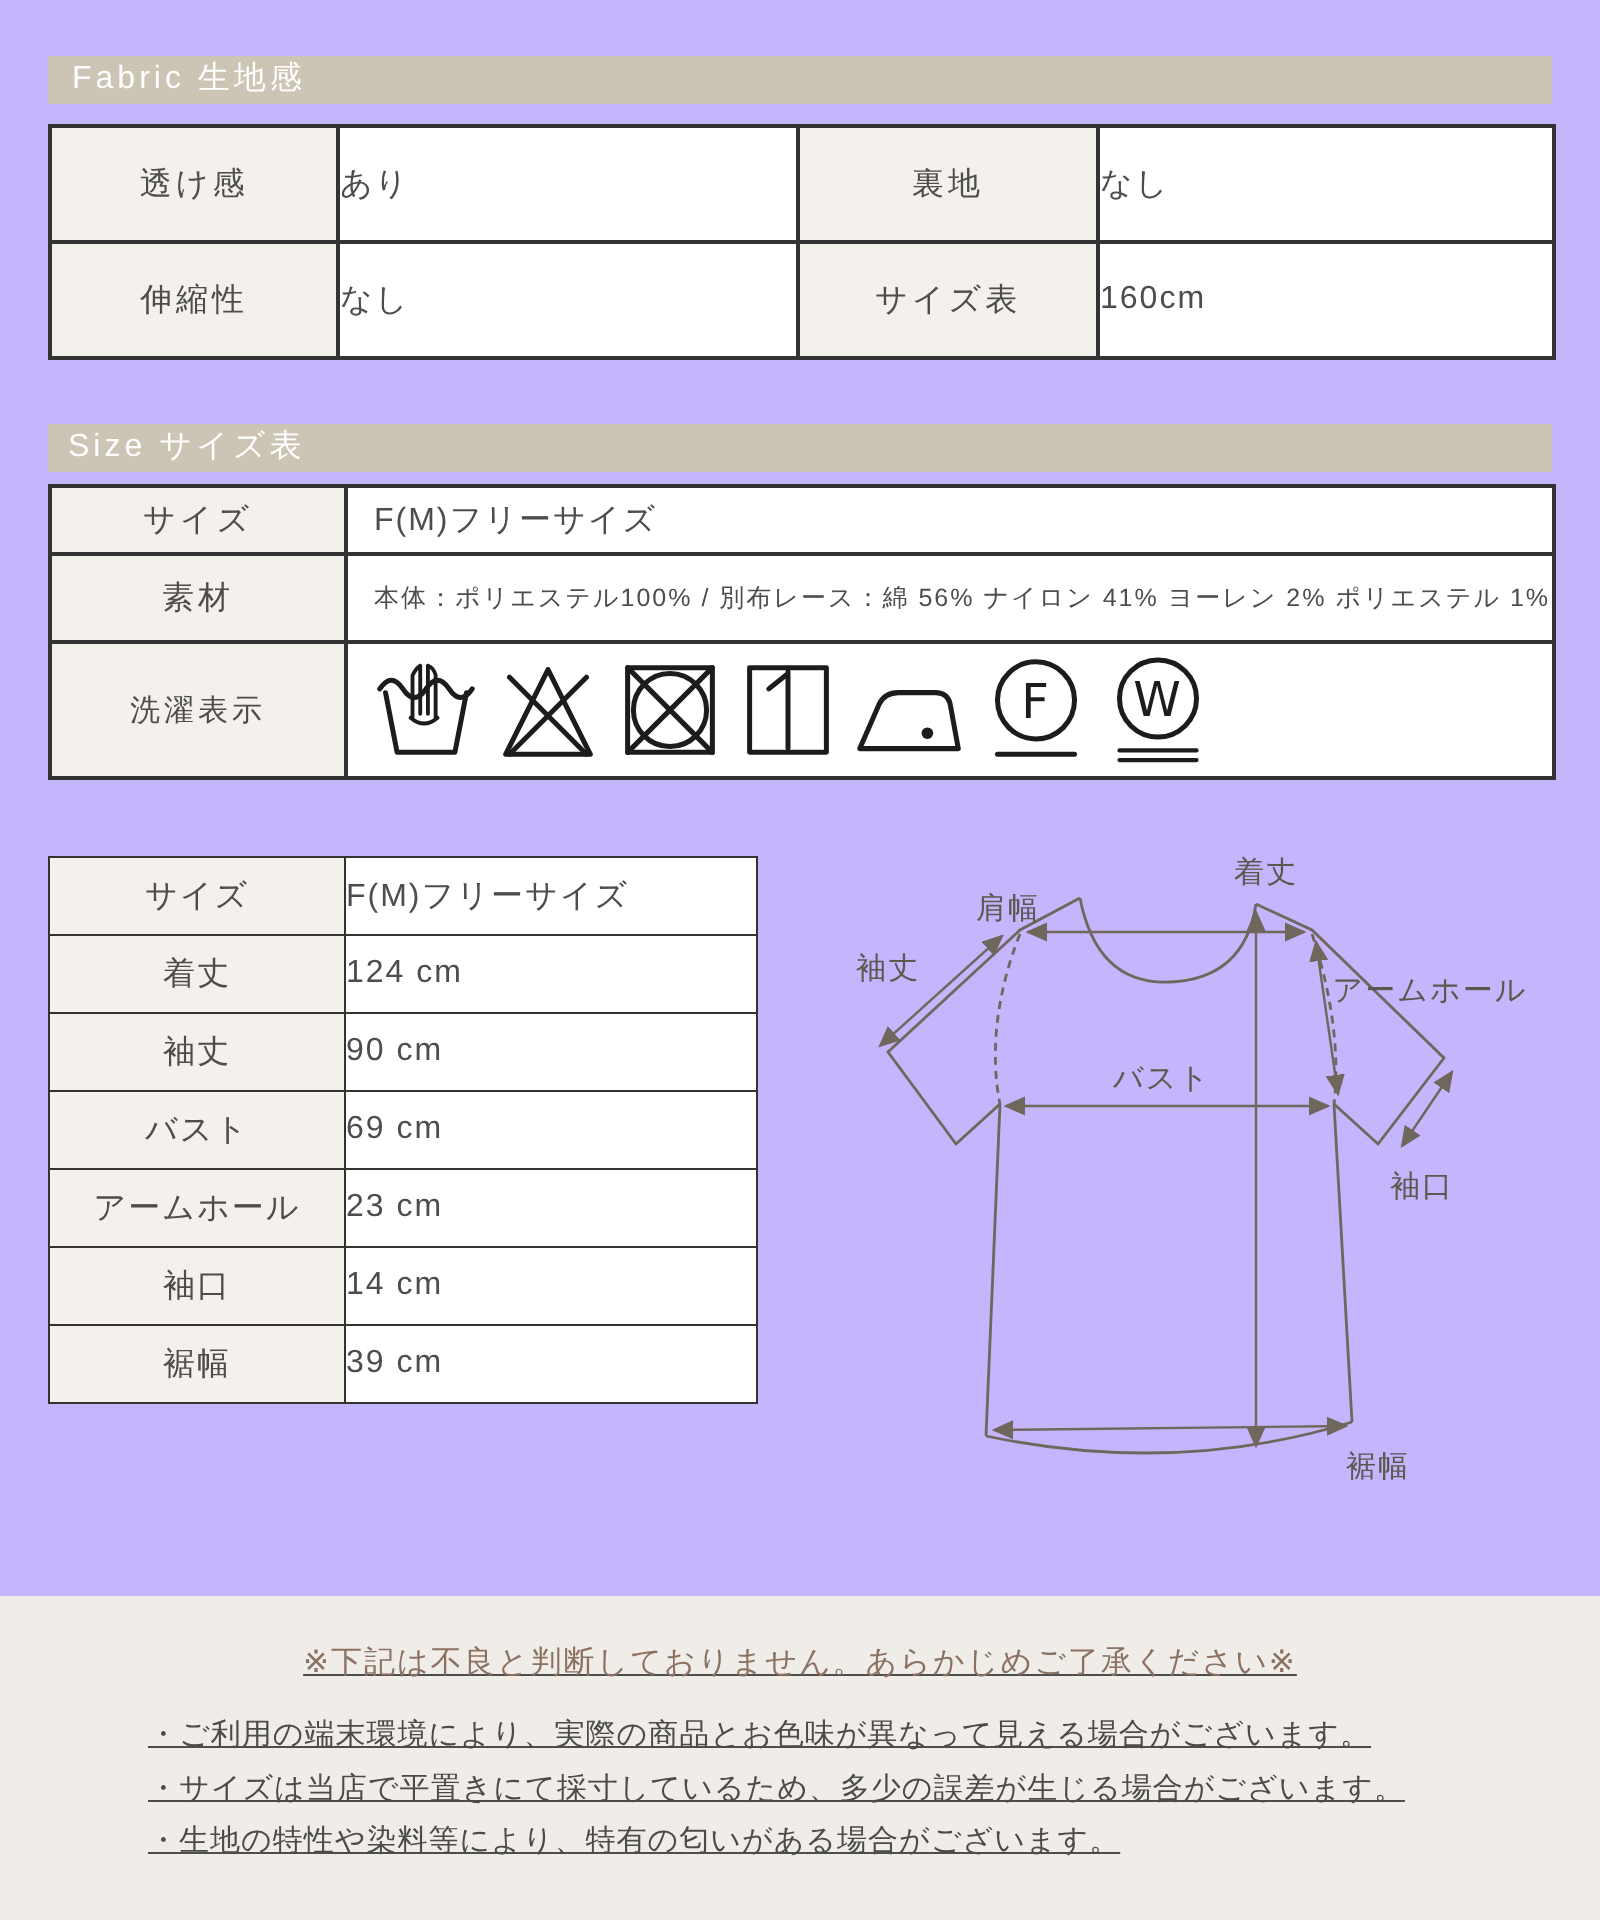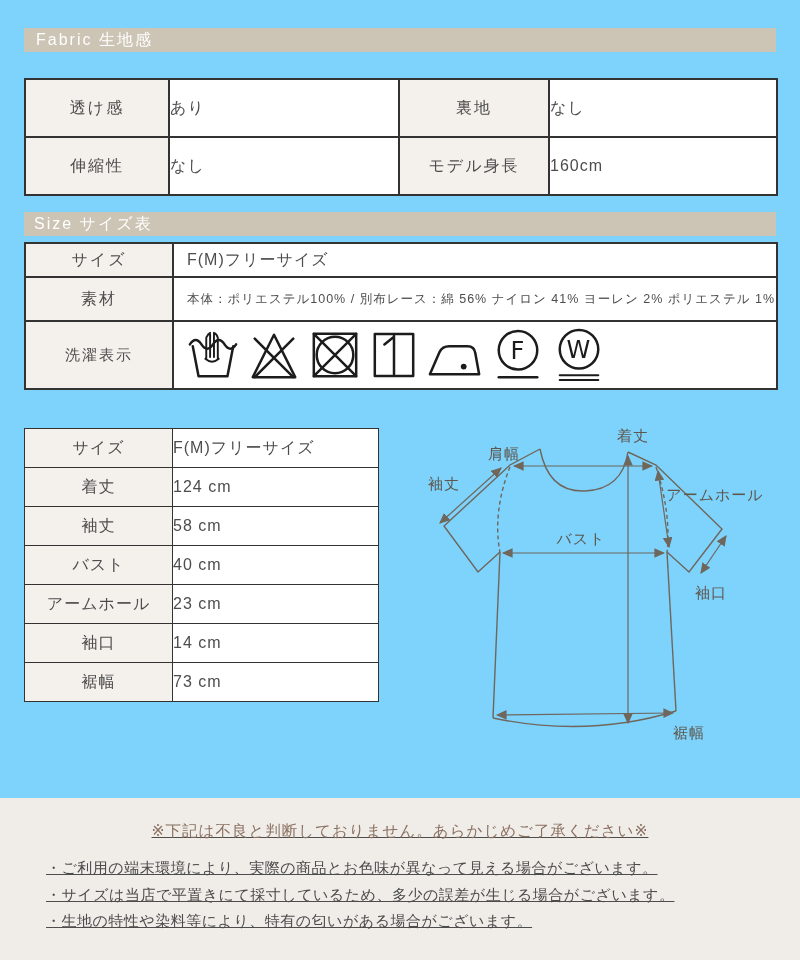--- a/index.html
+++ b/index.html
@@ -1,33 +1,33 @@
 <!DOCTYPE html>
 <html><head>
 <meta charset="utf-8">
 <style>
   * { margin:0; padding:0; box-sizing:border-box; }
   html,body { background:#ffffff; }
   body { font-family:"Liberation Sans","DejaVu Sans",sans-serif; color:#4d4d4d; }
-  .page { position:relative; width:800px; height:960px; background:#7dd3fc; overflow:hidden; }
+  .page { position:relative; width:800px; height:960px; background:#c4b5fd; overflow:hidden; }
 
   .section-header {
     position:absolute; left:24px; width:752px; height:24px;
     background:#ccc4b4; color:#ffffff;
     font-size:16px; line-height:24px; padding-left:12px; letter-spacing:2px;
   }
   .hdr-fabric { top:28px; }
   .hdr-size   { top:212px;padding-left:10px; }
 
   table { border-collapse:collapse; position:absolute; table-layout:fixed; }
   td { border:2px solid #333333; vertical-align:middle; font-size:16px; }
   td.lbl { background:#f4f1ec; text-align:center; letter-spacing:2px; }
   td.val { background:#ffffff; letter-spacing:1px; }
 
-  .tbl-fabric { top:78px; left:24px; width:752px; }
+  .tbl-fabric { top:62px; left:24px; width:752px; }
   .tbl-fabric tr { height:58px; }
 
   .tbl-size { top:242px; left:24px; width:752px; }
   .tbl-size td.val { text-align:left; padding-left:13px; }
   .row-size  { height:34px; }
   .row-fab   { height:44px; }
   .row-care  { height:68px;padding-left:44px; }
   .material-val { font-size:12.5px; letter-spacing:0; white-space:nowrap; overflow:hidden; }
   .care-lbl { font-size:15px; }
   .care-cell { padding-left:14px; }
@@ -49,21 +49,21 @@
 
   .notes {
     position:absolute; top:798px; left:0; width:800px; height:162px;
     background:#f0ede9;
     text-decoration:underline;
   }
   .notes-heading {
     padding-top:23px; text-align:center;
     color:#8a7161; font-size:15.5px; letter-spacing:1px;
   }
-  .notes-list { margin-top:13px; padding-left:46px; }
+  .notes-list { margin-top:13px; padding-left:46px;margin-left:28px; }
   .notes-item { font-size:15px; line-height:26.5px; color:#4b4b4b; letter-spacing:0.5px; }
 </style>
 </head>
 <body>
 
 <div class="page">
 
   <div class="section-header hdr-fabric">Fabric 生地感</div>
 
   <table class="tbl-fabric">
@@ -76,21 +76,21 @@
     <tbody>
         <tr>
       <td class="lbl">透け感</td>
       <td class="val">あり</td>
       <td class="lbl">裏地</td>
       <td class="val">なし</td>
     </tr>
     <tr>
       <td class="lbl">伸縮性</td>
       <td class="val">なし</td>
-      <td class="lbl">モデル身長</td>
+      <td class="lbl">サイズ表</td>
       <td class="val">160cm</td>
     </tr>
   </tbody>
     </table>
 
   <div class="section-header hdr-size">Size サイズ表</div>
 
   <table class="tbl-size">
     <colgroup>
         <col style="width:148px">
@@ -156,37 +156,37 @@
         <tr>
       <td class="lbl">サイズ</td>
       <td class="val">F(M)フリーサイズ</td>
     </tr>
     <tr>
       <td class="lbl">着丈</td>
       <td class="val">124 cm</td>
     </tr>
     <tr>
       <td class="lbl">袖丈</td>
-      <td class="val">58 cm</td>
+      <td class="val">90 cm</td>
     </tr>
     <tr>
       <td class="lbl">バスト</td>
-      <td class="val">40 cm</td>
+      <td class="val">69 cm</td>
     </tr>
     <tr>
       <td class="lbl">アームホール</td>
       <td class="val">23 cm</td>
     </tr>
     <tr>
       <td class="lbl">袖口</td>
       <td class="val">14 cm</td>
     </tr>
     <tr>
       <td class="lbl">裾幅</td>
-      <td class="val">73 cm</td>
+      <td class="val">39 cm</td>
     </tr>
   </tbody>
     </table>
 
   <svg class="diagram" width="392" height="332" viewBox="0 0 392 332">
     <defs>
       <marker id="ah" markerWidth="9" markerHeight="8" refX="8" refY="4" orient="auto-start-reverse">
         <path d="M0,0 L9,4 L0,8 Z" fill="#6f665c"></path>
       </marker>
     </defs>

